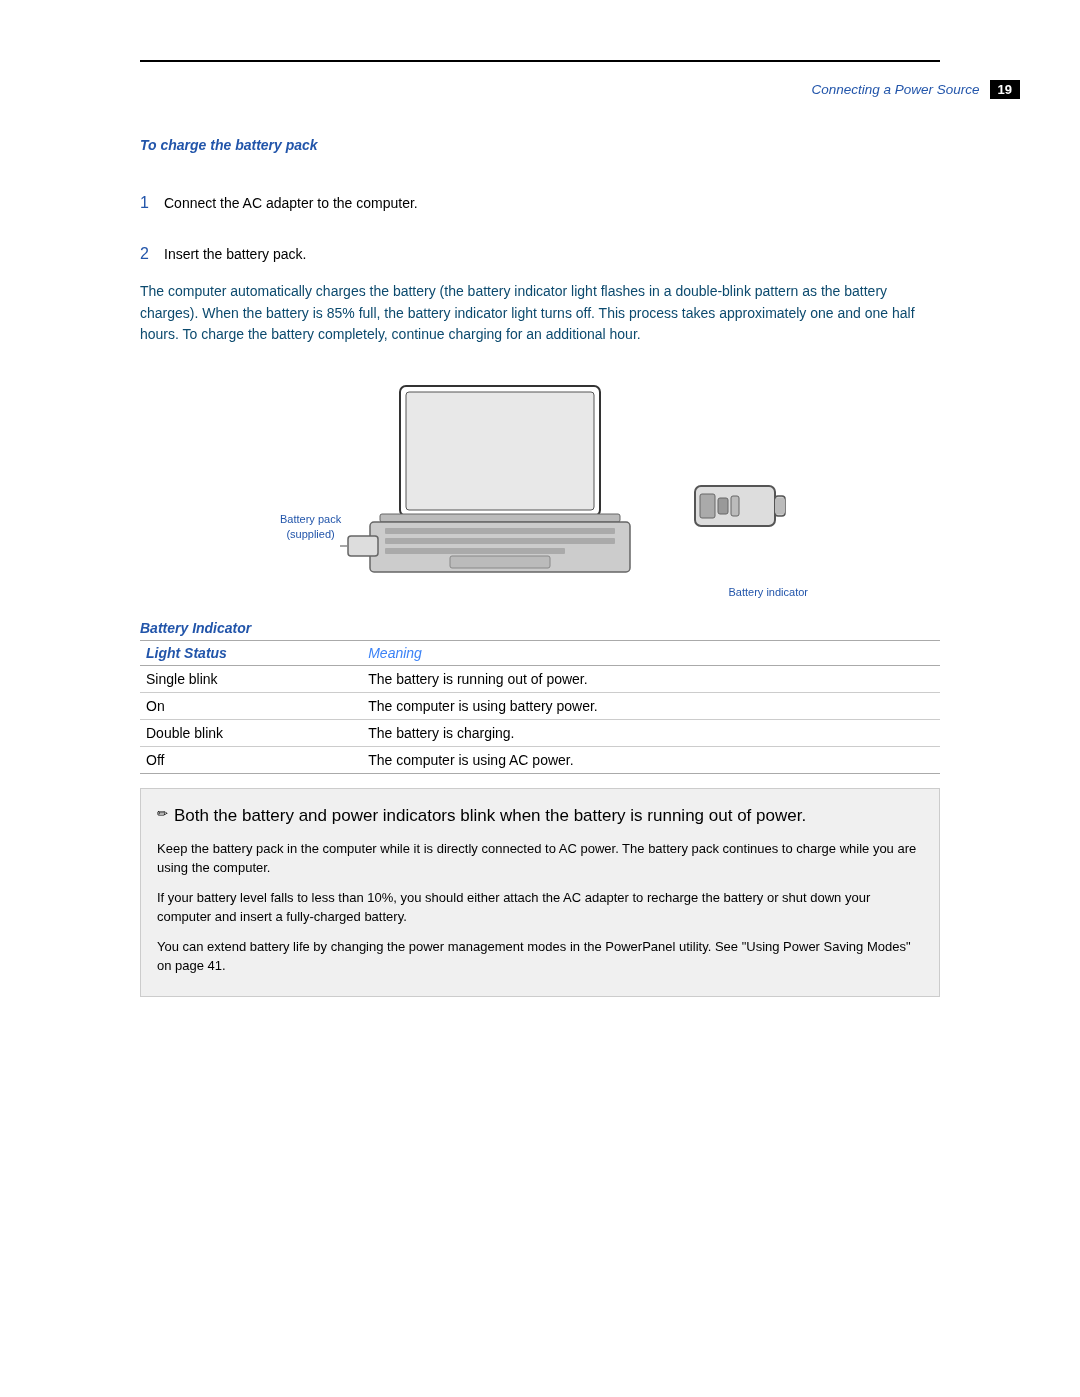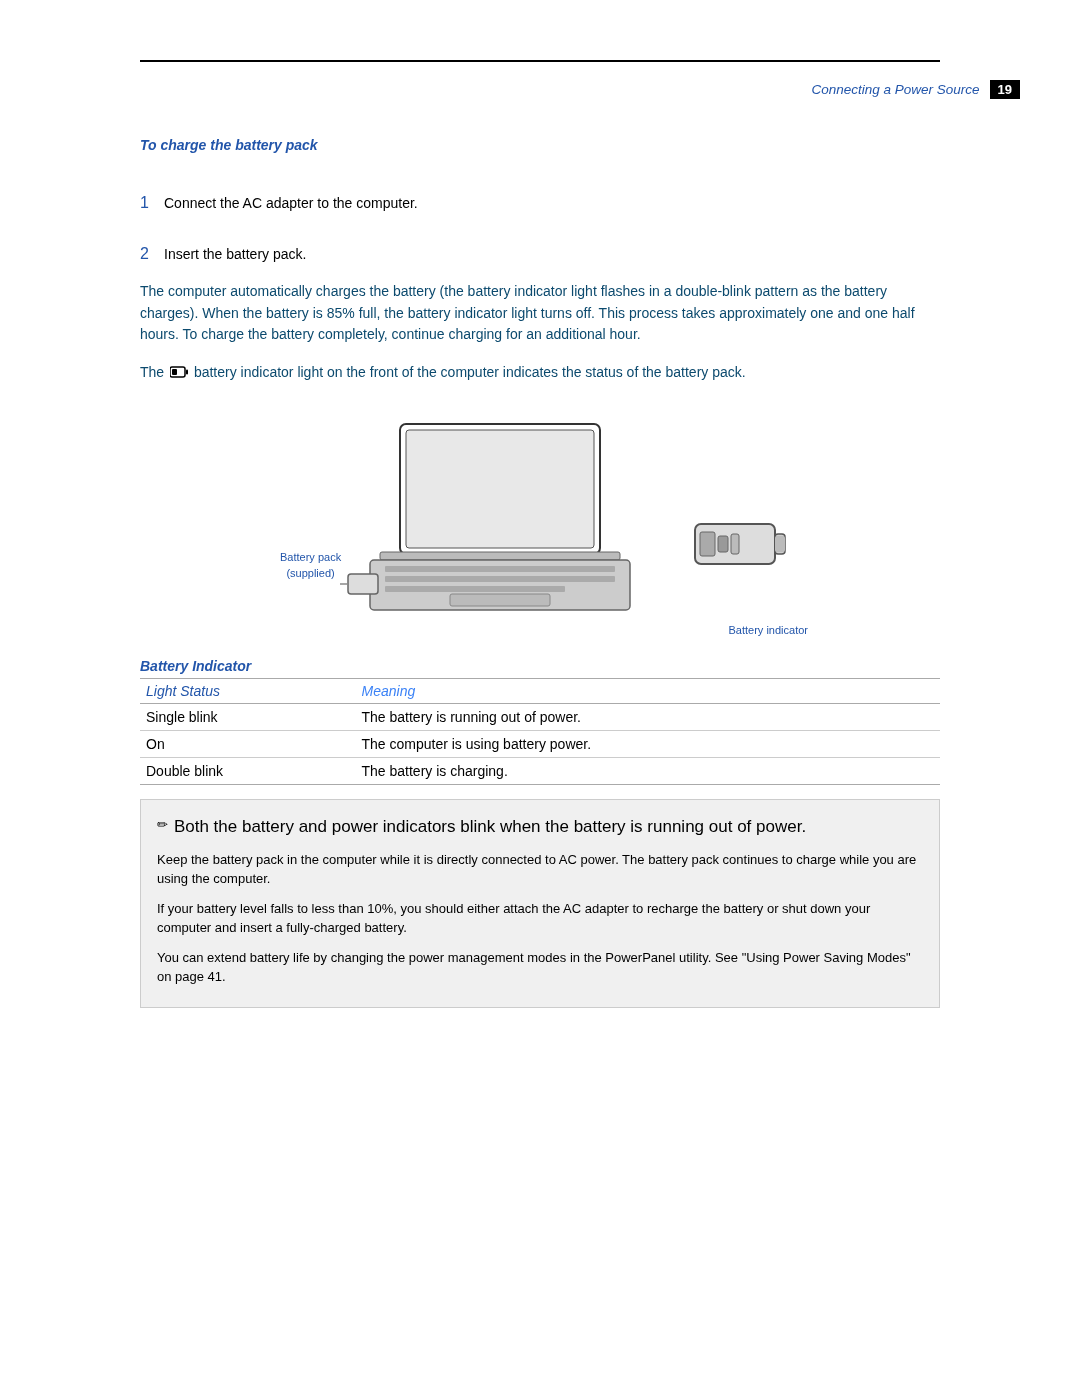--- a/index.html
+++ b/index.html
@@ -109,21 +109,21 @@
       border-top: 1.5px solid #aaa;
       border-bottom: 1.5px solid #aaa;
     }
     .indicator-table .table-header-row td {
       padding: 4px 6px;
       font-size: 14px;
     }
     .indicator-table .col-header-1 {
       color: #2255aa;
       font-style: italic;
-      font-weight: normal;
+      font-weight: bold;
     }
     .indicator-table .col-header-2 {
       color: #3b82f6;
       font-style: italic;
       font-weight: normal;
     }
     .indicator-table .data-row td {
       padding: 5px 6px;
       border-bottom: 1px solid #ccc;
       font-size: 14px;
@@ -192,29 +192,20 @@
         <span class="text">Connect the AC adapter to the computer.</span>
       </li>
       <li>
         <span class="num">2</span>
         <span class="text">Insert the battery pack.</span>
       </li>
     </ol>
 
     <p class="body-para">The computer automatically charges the battery (the battery indicator light flashes in a double-blink pattern as the battery charges). When the battery is 85% full, the battery indicator light turns off. This process takes approximately one and one half hours. To charge the battery completely, continue charging for an additional hour.</p>
 
-    <p class="body-para">
-      The <span style="display:inline-block;vertical-align:middle;margin:0 2px;">
-        <svg width="18" height="12" viewBox="0 0 18 12">
-          <rect x="0" y="1" width="15" height="10" rx="2" ry="2" fill="none" stroke="#000" stroke-width="1.5"></rect>
-          <rect x="16" y="3.5" width="2" height="5" rx="1" fill="#000"></rect>
-          <rect x="2" y="3" width="5" height="6" fill="#000" rx="1"></rect>
-        </svg>
-      </span> battery indicator light on the front of the computer indicates the status of the battery pack.
-    </p>
 
     <div class="illustration-area">
       <div style="position:relative; width:560px; height:220px;">
 
         <svg width="340" height="210" viewBox="0 0 340 210" style="position:absolute; left:80px; top:0;">
 
           <rect x="60" y="10" width="200" height="130" rx="6" fill="none" stroke="#333" stroke-width="2"></rect>
           <rect x="66" y="16" width="188" height="118" rx="3" fill="#e8e8e8" stroke="#555" stroke-width="1"></rect>
 
           <rect x="40" y="138" width="240" height="8" rx="2" fill="#bbb" stroke="#666" stroke-width="1"></rect>
@@ -266,20 +257,24 @@
             <td>The battery is running out of power.</td>
           </tr>
           <tr class="data-row">
             <td>On</td>
             <td>The computer is using battery power.</td>
           </tr>
           <tr class="data-row">
             <td>Double blink</td>
             <td>The battery is charging.</td>
           </tr>
+          <tr class="data-row">
+            <td>Off</td>
+            <td>The computer is using AC power.</td>
+          </tr>
         </tbody>
     </table>
 
     <div class="note-area">
       <div class="note-line">
         <span class="note-icon">✏</span>
         <span class="note-text">Both the battery and power indicators blink when the battery is running out of power.</span>
       </div>
       <p class="note-para">Keep the battery pack in the computer while it is directly connected to AC power. The battery pack continues to charge while you are using the computer.</p>
       <p class="note-para">If your battery level falls to less than 10%, you should either attach the AC adapter to recharge the battery or shut down your computer and insert a fully-charged battery.</p>

